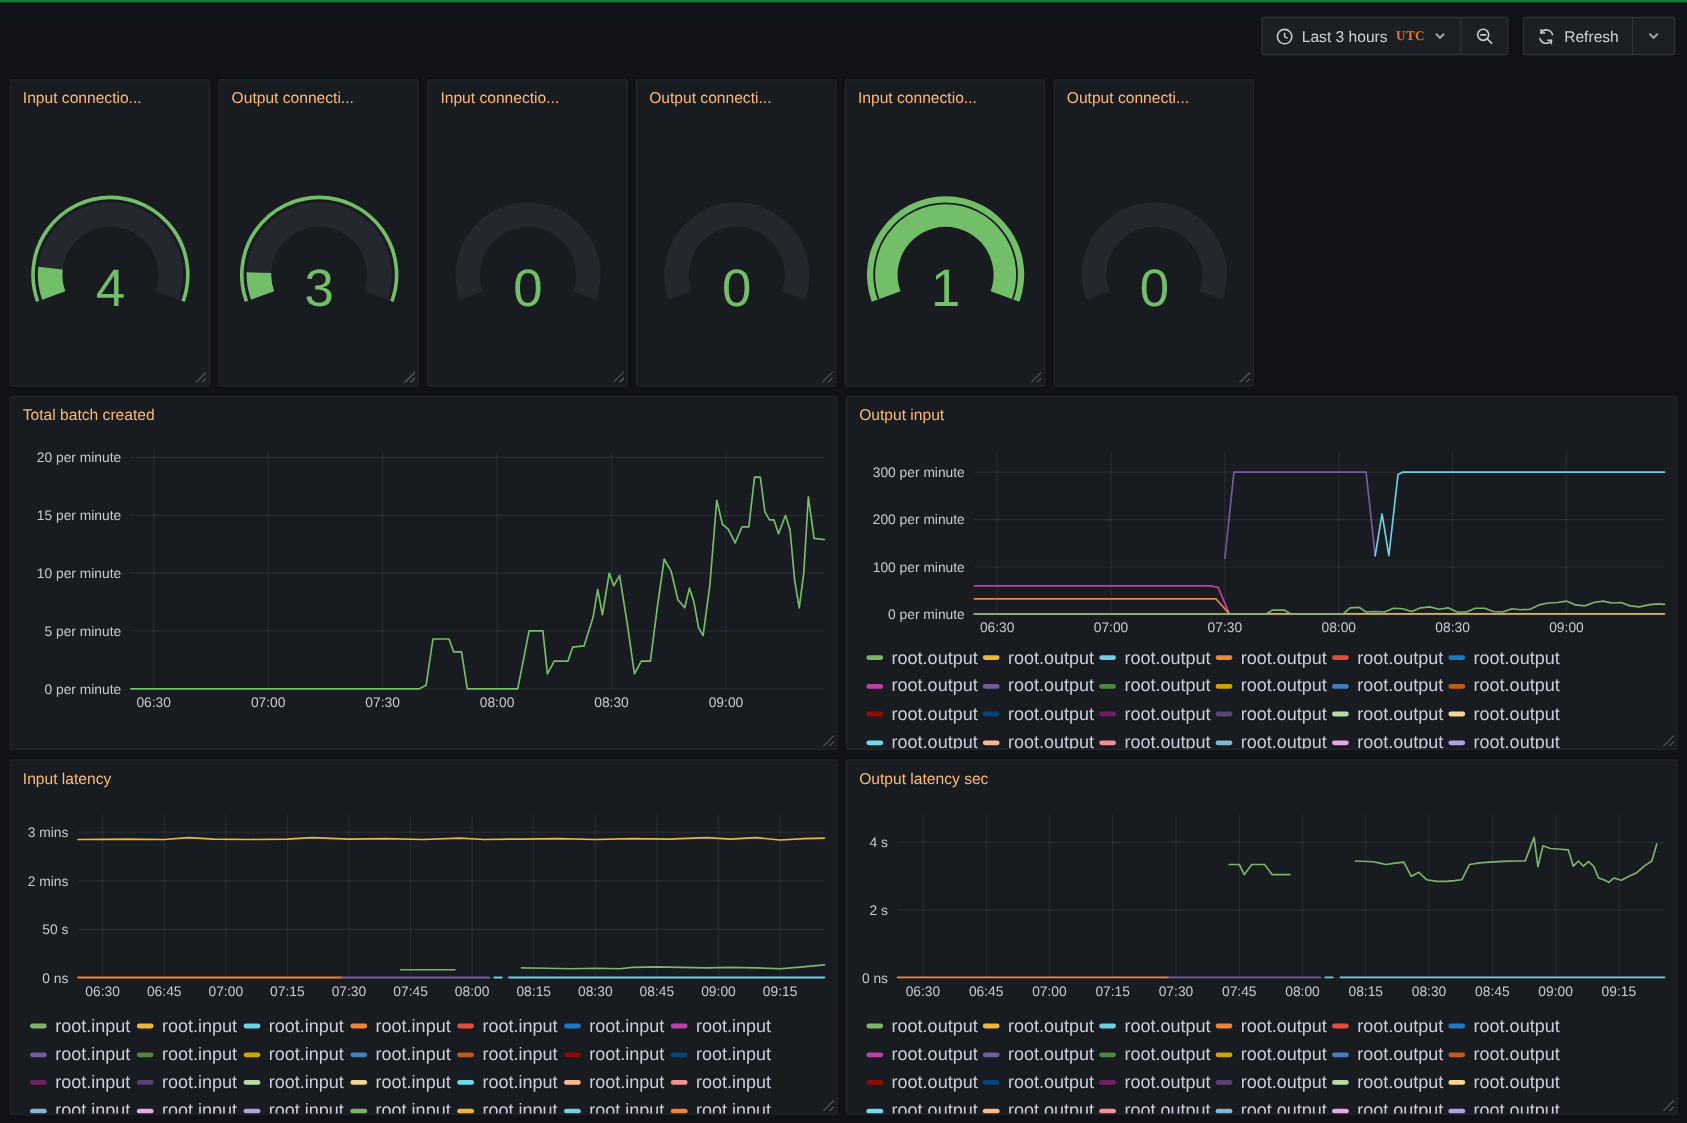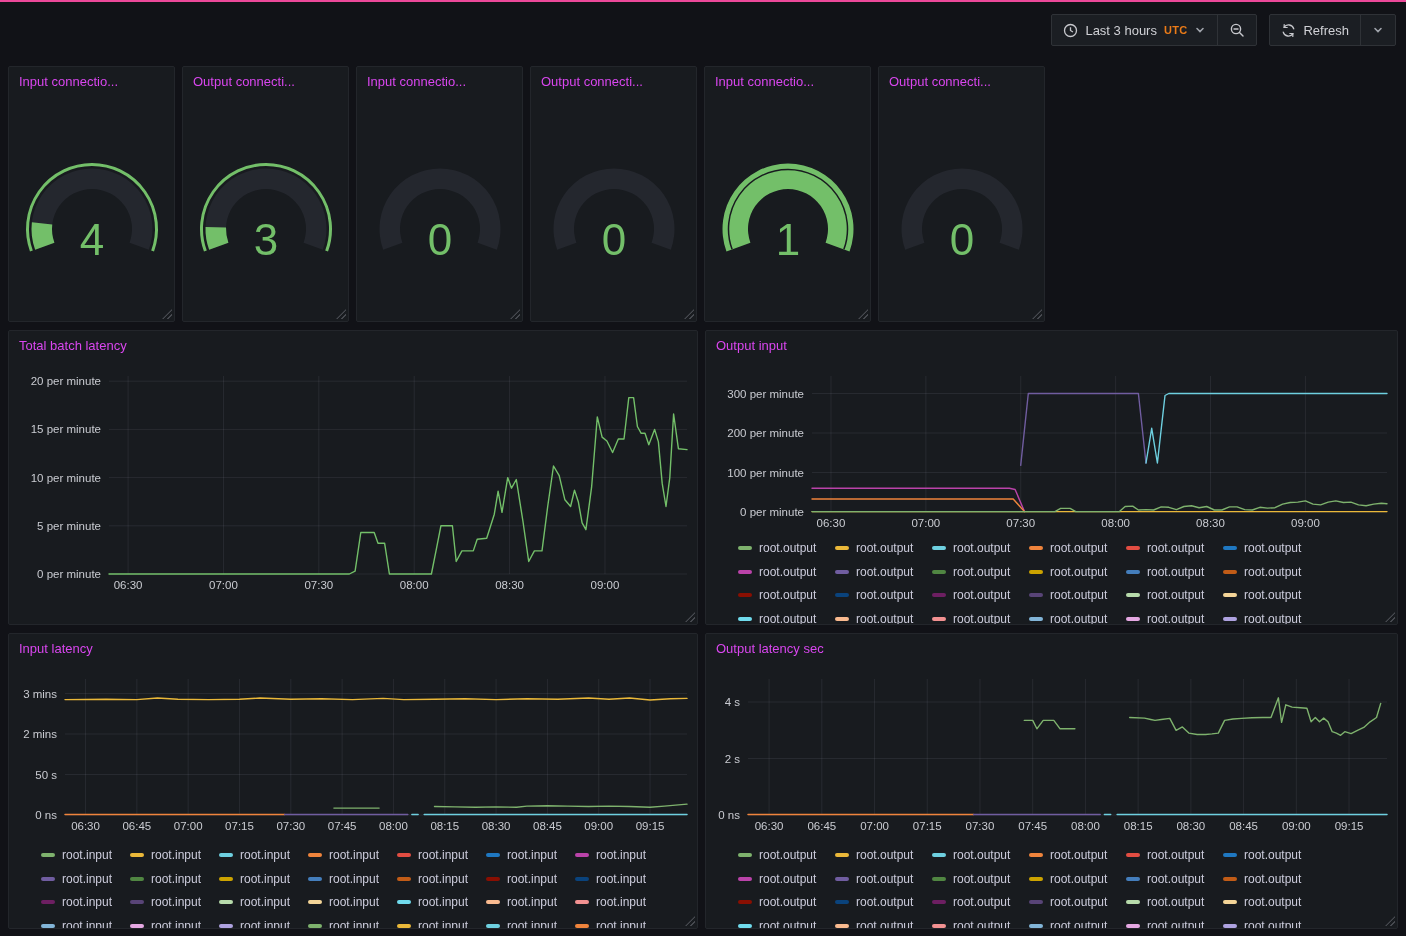--- a/index.html
+++ b/index.html
@@ -4,61 +4,61 @@
 <style>
   * { box-sizing: border-box; margin: 0; padding: 0; }
   html,body { width:1406px; height:936px; }
   body {
     background:#111217;
     font-family:"Liberation Sans","DejaVu Sans",sans-serif;
     color:#ccccdc; overflow:hidden; position:relative;
   }
   .topbar {
     height:58px; display:flex; justify-content:flex-end; align-items:center;
-    padding:0 10px; border-top:2px solid #ec4899;
+    padding:0 10px; border-top:2px solid #15803d;
   }
   .btn-group {
     display:flex; border:1px solid #2f3237; border-radius:2px;
     background:#1b1e23; height:32px; margin-left:12px; align-items:stretch;
   }
   .tb-btn {
     display:flex; align-items:center; gap:7px; padding:0 11px;
     color:#d0d1d6; font-size:13px; font-weight:500; background:transparent;
     border:none; cursor:pointer; font-family:inherit; white-space:nowrap;
   }
   .tb-btn + .tb-btn { border-left:1px solid #2f3237; }
-  .utc { color:#EB7B18; font-size:11px; font-weight:700; letter-spacing:.3px; }
+  .utc { color:#EB7B18; font-size:11px; font-weight:700; letter-spacing:.3px;font-family:Liberation Serif, serif; }
   .icon { display:inline-flex; align-items:center; }
   .icon svg { display:block; }
 
   .dash { padding:8px; display:flex; flex-direction:column; gap:8px; }
   .row { display:flex; gap:7px; }
   .panel {
     position:relative; background:#181b1f; border:1px solid #23262b;
     border-radius:2px; overflow:hidden;
   }
   .panel-title {
     position:absolute; top:7px; left:10px; font-size:13px; font-weight:500;
-    color:#d946ef; white-space:nowrap; z-index:3; cursor:pointer;
+    color:#fdba74; white-space:nowrap; z-index:3; cursor:pointer;
   }
   .g  { width:167px; height:256px; flex:none; }
   .gbig { flex:1; height:256px; }
   .gauge-wrap { position:absolute; left:50%; transform:translateX(-50%); }
   .gauge-small { top:84px; }
   .gauge-big   { top:58px; }
 
   .chart-left  { width:690px; height:295px; flex:none; }
   .chart-right { flex:1; height:295px; }
   .r3 .chart-left  { height:296px; }
   .r3 .chart-right { height:296px; }
   .chart-svg { position:absolute; inset:0; z-index:1; }
 
   .legend {
-    position:absolute; left:32px; right:6px; display:grid;
-    row-gap:9.5px; font-size:12px; color:#ccccdc; z-index:2;
+    position:absolute; left:16px; right:6px; display:grid;
+    row-gap:9.5px; font-size:15px; color:#ccccdc; z-index:2;
   }
   .legend-item { display:flex; align-items:center; gap:7px; height:14px; cursor:pointer; white-space:nowrap; }
   .swatch { width:14px; height:4px; border-radius:2px; flex:none; }
 
   .resize-handle {
     position:absolute; right:2px; bottom:2px; width:10px; height:10px; z-index:4;
     background:repeating-linear-gradient(-45deg, transparent 0 2.2px, #46494f 2.2px 3.6px);
     clip-path:polygon(100% 0, 100% 100%, 0 100%);
     cursor:nwse-resize;
   }
@@ -168,21 +168,21 @@
       <div class="gauge-wrap gauge-small"><svg viewBox="0 0 160 132" width="160" height="132">
             <path d="M23.148596442452543 98.69221867120295A60.5 60.5 0 1 1 136.85140355754746 98.69221867120297L117.58770483143634 91.68080573302674A40 40 0 1 0 42.41229516856366 91.68080573302674Z" fill="#24272e"></path>
             <text x="80" y="104" text-anchor="middle" fill="#73BF69" font-size="44" font-weight="500">0</text>
           </svg></div>
       <div class="resize-handle"></div>
     </div>
   </div>
 
   <div class="row">
     <div class="panel chart-left">
-      <span class="panel-title">Total batch latency</span>
+      <span class="panel-title">Total batch created</span>
       <div class="chart-svg"><svg viewBox="0 0 686 291" width="686" height="291">
             <line x1="100" x2="678" y1="243" y2="243" stroke="rgba(204,204,220,0.09)" stroke-width="1"></line>
             <text x="92" y="247" text-anchor="end" fill="#c9cbd1" font-size="11.5">0 per minute</text>
             <line x1="100" x2="678" y1="194.8" y2="194.8" stroke="rgba(204,204,220,0.09)" stroke-width="1"></line>
             <text x="92" y="198.8" text-anchor="end" fill="#c9cbd1" font-size="11.5">5 per minute</text>
             <line x1="100" x2="678" y1="146.6" y2="146.6" stroke="rgba(204,204,220,0.09)" stroke-width="1"></line>
             <text x="92" y="150.6" text-anchor="end" fill="#c9cbd1" font-size="11.5">10 per minute</text>
             <line x1="100" x2="678" y1="98.39999999999998" y2="98.39999999999998" stroke="rgba(204,204,220,0.09)" stroke-width="1"></line>
             <text x="92" y="102.39999999999998" text-anchor="end" fill="#c9cbd1" font-size="11.5">15 per minute</text>
             <line x1="100" x2="678" y1="50.19999999999999" y2="50.19999999999999" stroke="rgba(204,204,220,0.09)" stroke-width="1"></line>

